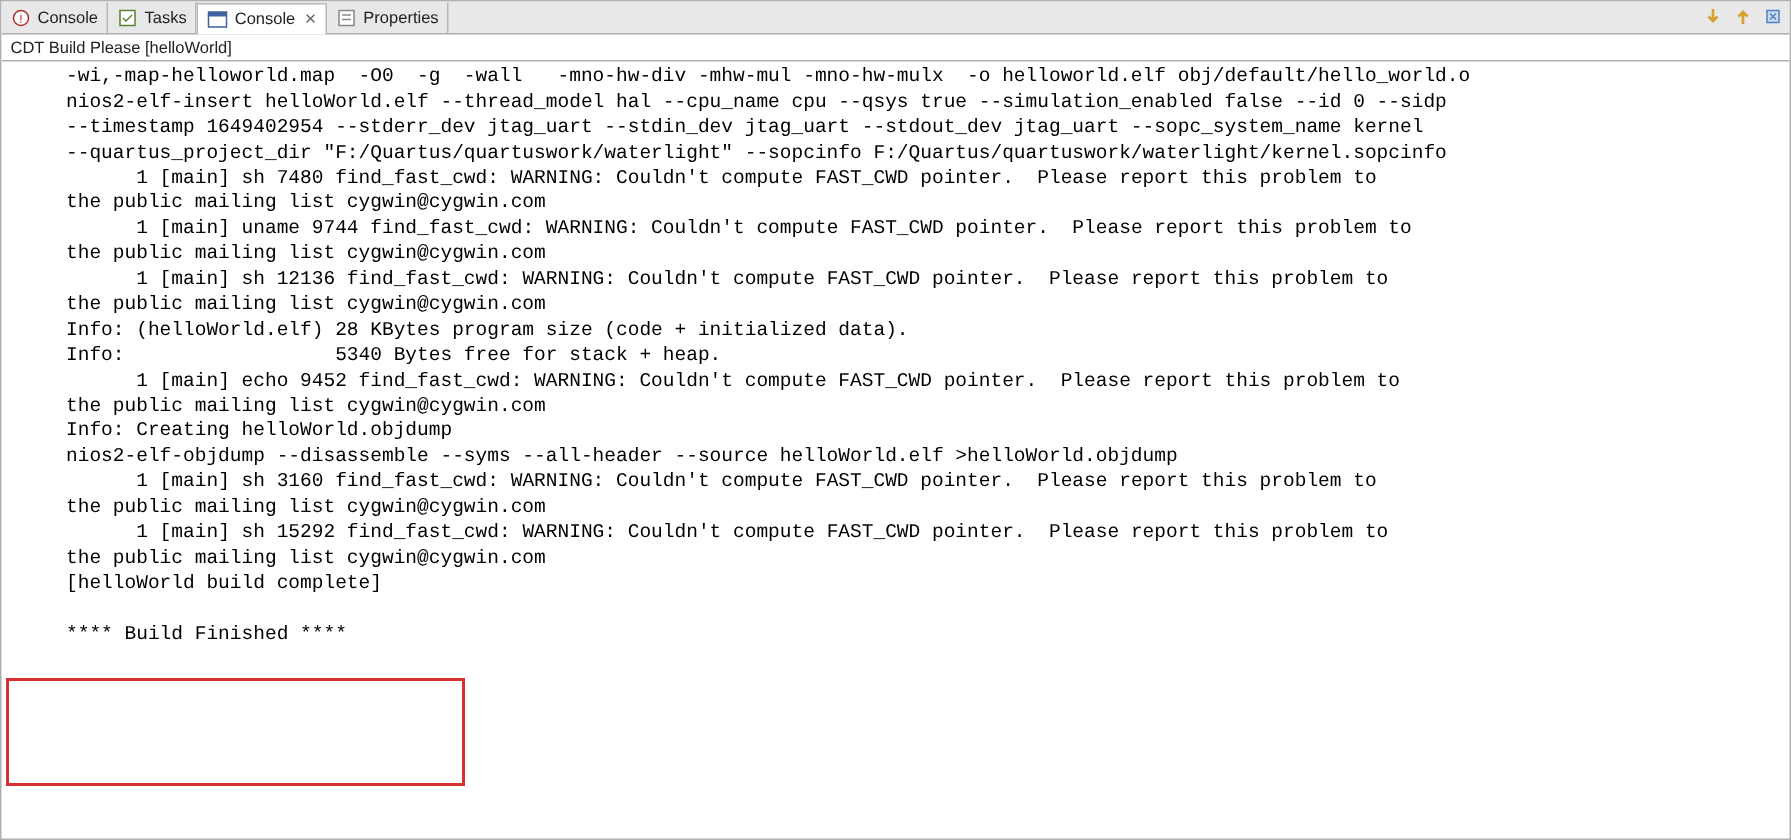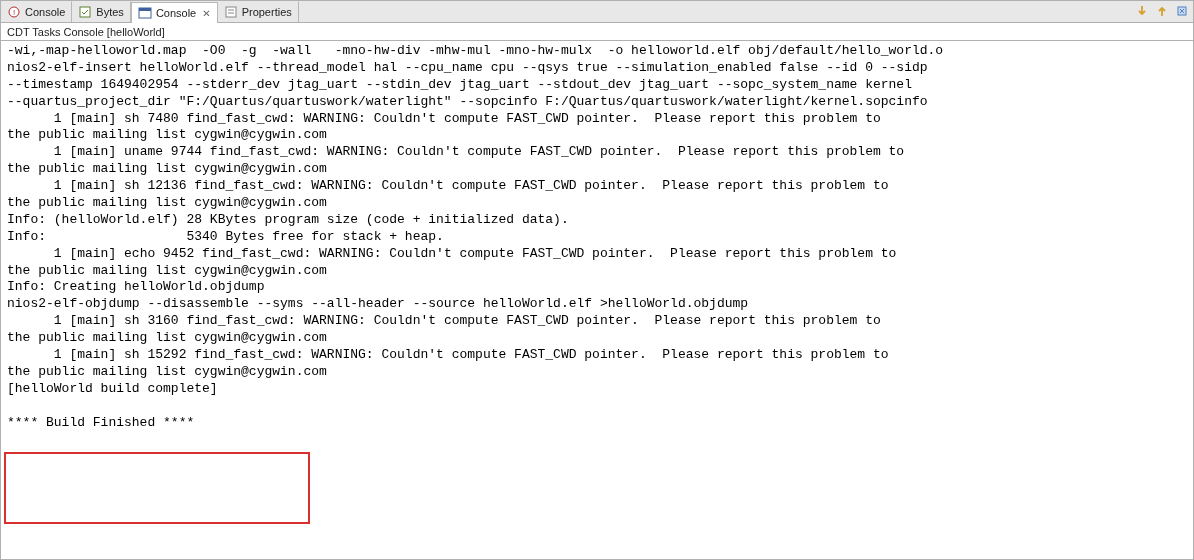--- a/index.html
+++ b/index.html
@@ -78,20 +78,21 @@
 .console {
   font-family: Consolas, "Courier New", monospace;
   font-size: 13px;
   line-height: 1.3;
   padding: 2px 6px;
   white-space: pre-wrap;
   word-break: break-all;
   color: #000;
   height: calc(100% - 40px);
   overflow: hidden;
+  margin-left: 37px;
 }
 .highlight-box {
   position: absolute;
   border: 2px solid #d83030;
   pointer-events: none;
 }
 </style>
 </head>
 <body>
 
@@ -105,21 +106,21 @@
     </span>
     <span class="tab-label">Console</span>
   </div>
   <div class="tab">
     <span class="tab-icon">
       <svg width="14" height="14">
           <rect x="2" y="2" width="10" height="10" fill="#fff" stroke="#5a8030"></rect>
           <path d="M4 7l2 2 4-4" stroke="#5a8030" fill="none"></path>
         </svg>
     </span>
-    <span class="tab-label">Bytes</span>
+    <span class="tab-label">Tasks</span>
   </div>
   <div class="tab active">
     <span class="tab-icon">
       <svg width="14" height="14">
           <rect x="1" y="2" width="12" height="10" fill="#fff" stroke="#4060a0"></rect>
           <rect x="1" y="2" width="12" height="3" fill="#4060a0"></rect>
         </svg>
     </span>
     <span class="tab-label">Console</span>
     <span class="close-x">✕</span>
@@ -147,21 +148,21 @@
     </span>
     <span class="tool-icon">
       <svg width="14" height="14">
           <rect x="3" y="3" width="8" height="8" fill="#c8dcf0" stroke="#5080c0"></rect>
           <path d="M5 5l4 4M9 5l-4 4" stroke="#5080c0"></path>
         </svg>
     </span>
   </div>
 </div>
 
-<div class="subheader">CDT Tasks Console [helloWorld]</div>
+<div class="subheader">CDT Build Please [helloWorld]</div>
 
 <div class="console" id="console-out">-wi,-map-helloworld.map  -O0  -g  -wall   -mno-hw-div -mhw-mul -mno-hw-mulx  -o helloworld.elf obj/default/hello_world.o
 nios2-elf-insert helloWorld.elf --thread_model hal --cpu_name cpu --qsys true --simulation_enabled false --id 0 --sidp
 --timestamp 1649402954 --stderr_dev jtag_uart --stdin_dev jtag_uart --stdout_dev jtag_uart --sopc_system_name kernel
 --quartus_project_dir "F:/Quartus/quartuswork/waterlight" --sopcinfo F:/Quartus/quartuswork/waterlight/kernel.sopcinfo
       1 [main] sh 7480 find_fast_cwd: WARNING: Couldn't compute FAST_CWD pointer.  Please report this problem to
 the public mailing list cygwin@cygwin.com
       1 [main] uname 9744 find_fast_cwd: WARNING: Couldn't compute FAST_CWD pointer.  Please report this problem to
 the public mailing list cygwin@cygwin.com
       1 [main] sh 12136 find_fast_cwd: WARNING: Couldn't compute FAST_CWD pointer.  Please report this problem to

